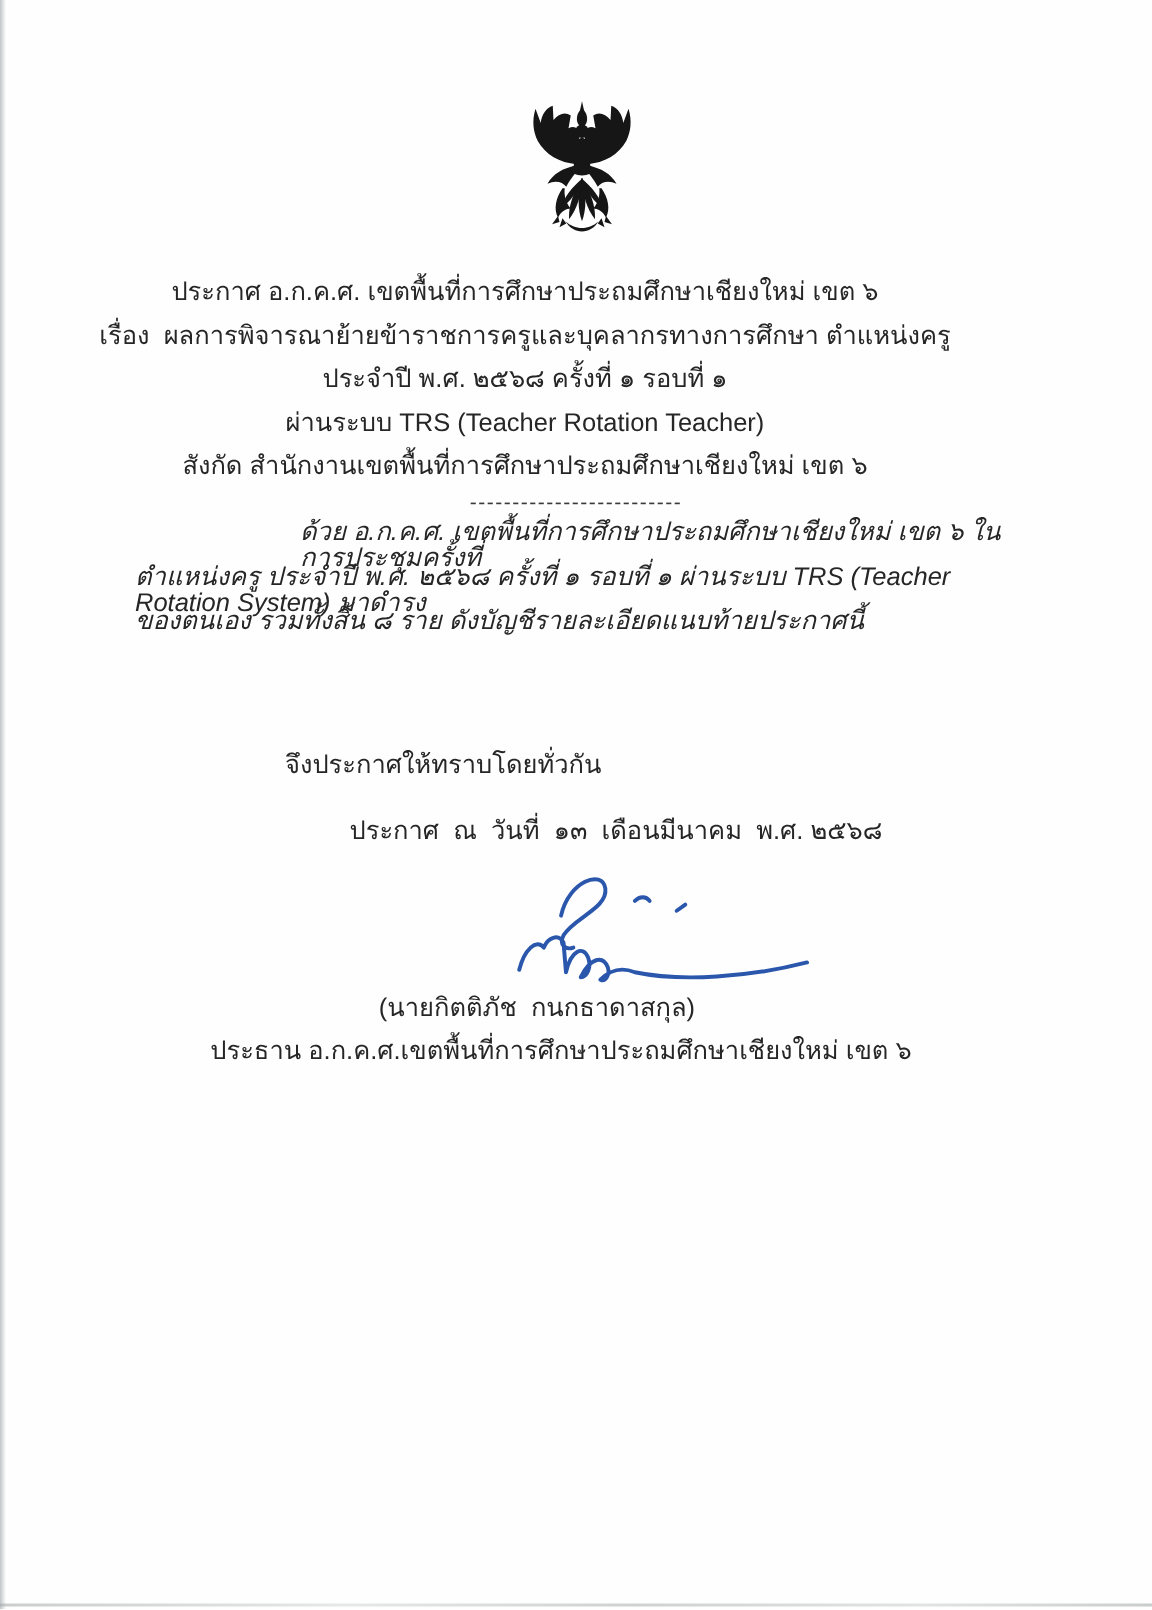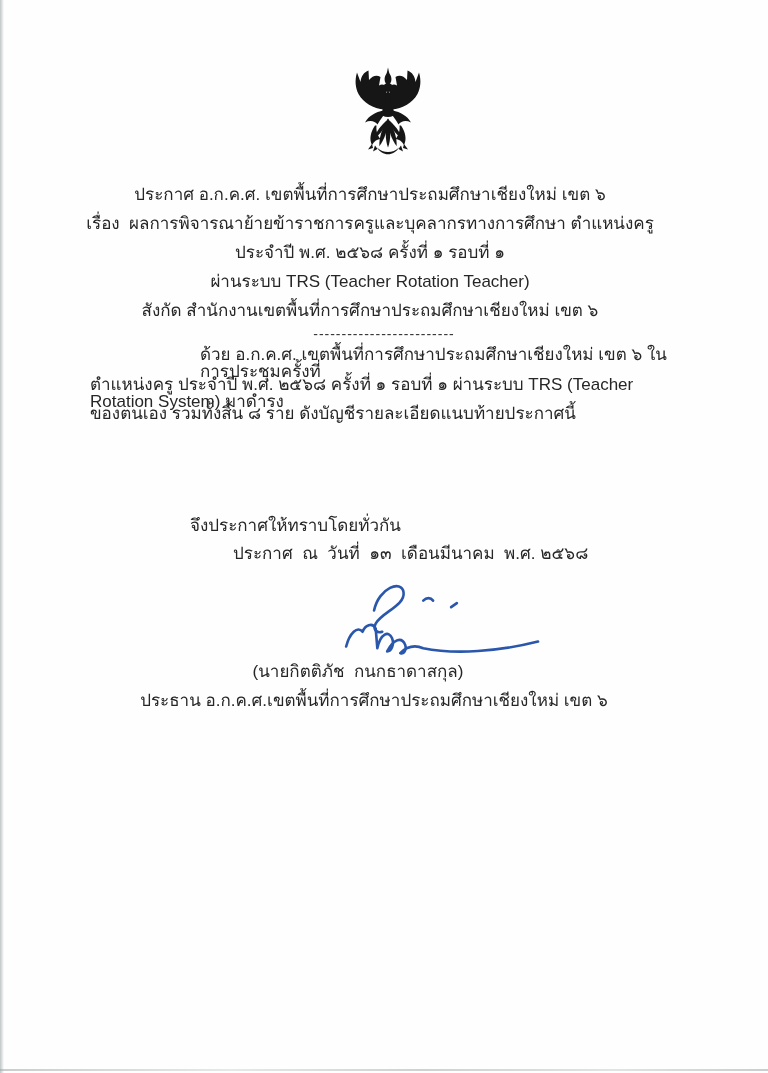--- a/index.html
+++ b/index.html
@@ -32,35 +32,35 @@
   }
 
   .emblem {
     position: absolute;
     left: 333px; top: 64px;
     width: 110px; height: 110px;
   }
 
   .txt { white-space: pre-wrap; font-size: 17px; line-height: 1; color: #262626; }
 
-  .header { position: absolute; left: 0; top: 186px; width: 700px; text-align: center; margin-left: 20px; }
+  .header { position: absolute; left: 0; top: 186px; width: 700px; text-align: center; }
   .header .h-line { height: 29px; }
 
   .separator {
     position: absolute; left: 0; top: 326px; width: 768px;
     text-align: center; font-size: 14px; letter-spacing: 1px; color: #3a3a3a;
   }
 
   .body-par {
-    position: absolute; left: 90px; top: 346px; width: 602px;
+    position: absolute; left: 90px; top: 346px; width: 602px; font-style: italic;
   }
   .body-par .b-line { height: 29.5px; }
   .body-par .b-line.indent { padding-left: 110px; }
 
-  .closing { position: absolute; left: 190px; top: 517px; text-align: center; }
+  .closing { position: absolute; left: 190px; top: 501px; text-align: center; }
   .date-line { position: absolute; left: 233px; top: 545px; }
 
   .signature-wrap {
     position: absolute; left: 330px; top: 576px;
     width: 216px; height: 82px;
   }
 
   .signer-name { position: absolute; left: 0; top: 663px; width: 716px; text-align: center; }
   .signer-position { position: absolute; left: 16px; top: 692px; width: 716px; text-align: center; }
 </style>

